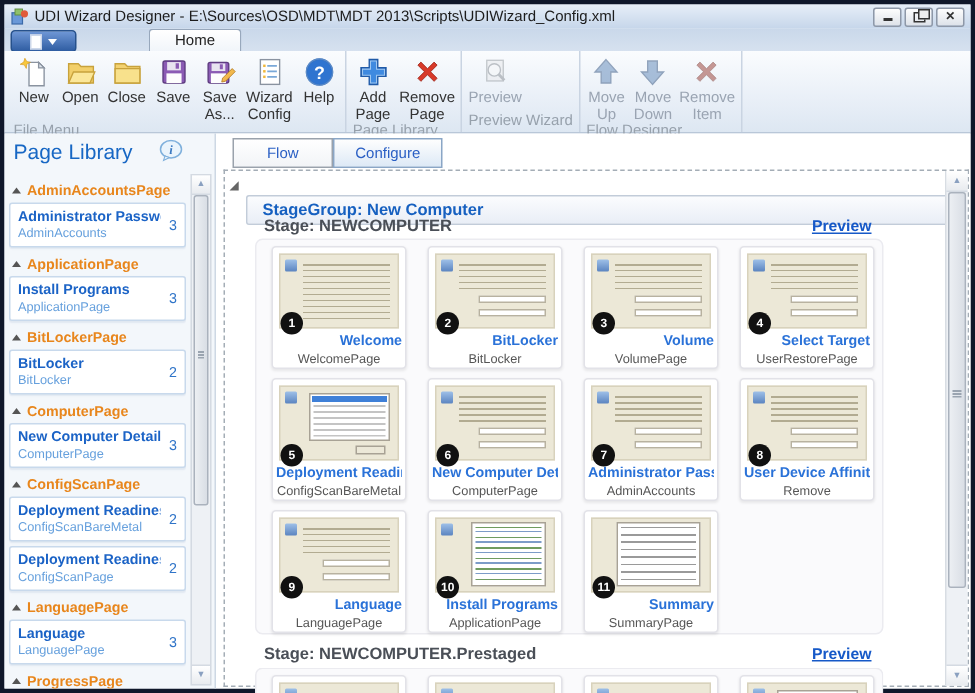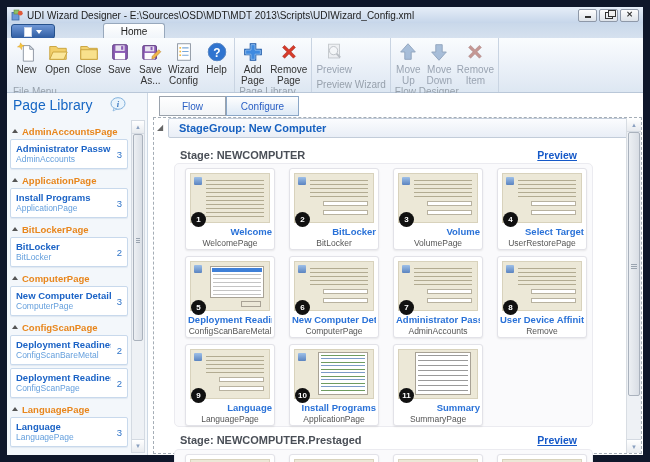--- a/index.html
+++ b/index.html
@@ -1,17 +1,17 @@
 <!DOCTYPE html>
 <html><head>
 <meta charset="utf-8">
 <style>
   html,body{margin:0;padding:0;}
   body{width:650px;height:462px;overflow:hidden;font-family:"Liberation Sans",sans-serif;position:relative;background:#fff;}
-  #window{position:absolute;inset:0;border:7px solid #0f172a;box-sizing:border-box;background:#e9eff7;}
+  #window{position:absolute;inset:0;border:3px solid #0f172a;box-sizing:border-box;background:#e9eff7;}
 
   
   .titlebar{position:absolute;top:0;left:0;right:0;height:16px;background:linear-gradient(#e6eef8,#c6d6ea);display:flex;align-items:center;padding:0 4px;gap:4px;}
   .title-text{font-size:10px;color:#1c1c1c;white-space:nowrap;}
   .winbtns{margin-left:auto;display:flex;gap:2px;}
   .winbtn{width:17px;height:11px;background:linear-gradient(#fdfdfd,#dde2e9);border:1px solid #8e98a8;border-radius:2px;display:flex;align-items:center;justify-content:center;color:#333;}
   .glyph-min{width:6px;height:2px;background:#333;margin-top:4px;}
   .glyph-restore{width:6px;height:5px;border:1px solid #333;position:relative;}
   .glyph-restore:before{content:'';position:absolute;left:2px;top:-3px;width:6px;height:5px;border:1px solid #333;background:#eee;}
   .glyph-close{font-size:8px;line-height:1;color:#333;font-weight:bold;}
@@ -53,21 +53,21 @@
   .sthumb{position:absolute;left:1px;right:1px;top:13px;height:205px;background:linear-gradient(to right,#eceff3,#d9dee5);border:1px solid #aab2bd;border-radius:2px;}
   .sthumb .grip{position:absolute;left:2px;right:2px;top:50%;height:5px;background:repeating-linear-gradient(to bottom,#9aa4b0 0 1px,transparent 1px 2px);}
 
   
   .main{position:absolute;top:86px;left:141px;right:0;bottom:0;background:#fff;}
   .tabbtn{position:absolute;top:3px;height:20px;border:1px solid #9aa2ac;background:linear-gradient(#fff,#f2f4f7);color:#2a5fc4;font-size:10px;display:flex;align-items:center;justify-content:center;box-sizing:border-box;}
   #tab-flow{left:11px;width:67px;}
   #tab-configure{left:78px;width:73px;background:linear-gradient(#fefefe,#dde9f6);border-color:#8aa6c6;}
   .panel{position:absolute;left:5px;top:24px;right:1px;bottom:1px;border:1px dashed #a4adb6;background:#fff;box-sizing:border-box;}
   .expander{position:absolute;left:3px;top:6px;font-size:8px;color:#666;line-height:1;}
-  .sg-header{position:absolute;left:14px;top:0;width:470px;height:20px;background:linear-gradient(#fbfcfe,#e9eef6);border:1px solid #c2ccd9;border-radius:2px;box-sizing:border-box;}
+  .sg-header{position:absolute;left:14px;top:16px;width:470px;height:20px;background:linear-gradient(#fbfcfe,#e9eef6);border:1px solid #c2ccd9;border-radius:2px;box-sizing:border-box;}
   .sg-title{font-size:11px;font-weight:bold;color:#1660c0;padding:3px 0 0 10px;}
   .stage-label{position:absolute;left:26px;font-size:11px;font-weight:bold;color:#4a4f57;}
   .preview-link{position:absolute;right:64px;font-size:10.5px;font-weight:bold;color:#1659c8;text-decoration:underline;cursor:pointer;}
   #stage1-label,#preview1{top:31px;}
   #stage2-label,#preview2{top:316px;}
   .stage-box{position:absolute;left:20px;width:417px;background:#fafafc;border:1px solid #ebebf0;border-radius:5px;}
   #stage1-box{top:45px;height:262px;}
   #stage2-box{top:331px;height:20px;overflow:hidden;border-bottom:none;border-radius:5px 5px 0 0;}
 
   .pcard{position:absolute;width:90px;height:82px;background:#fff;border:1px solid #e2e2e8;border-radius:3px;box-shadow:0 1px 2px rgba(0,0,0,.08);box-sizing:border-box;}

